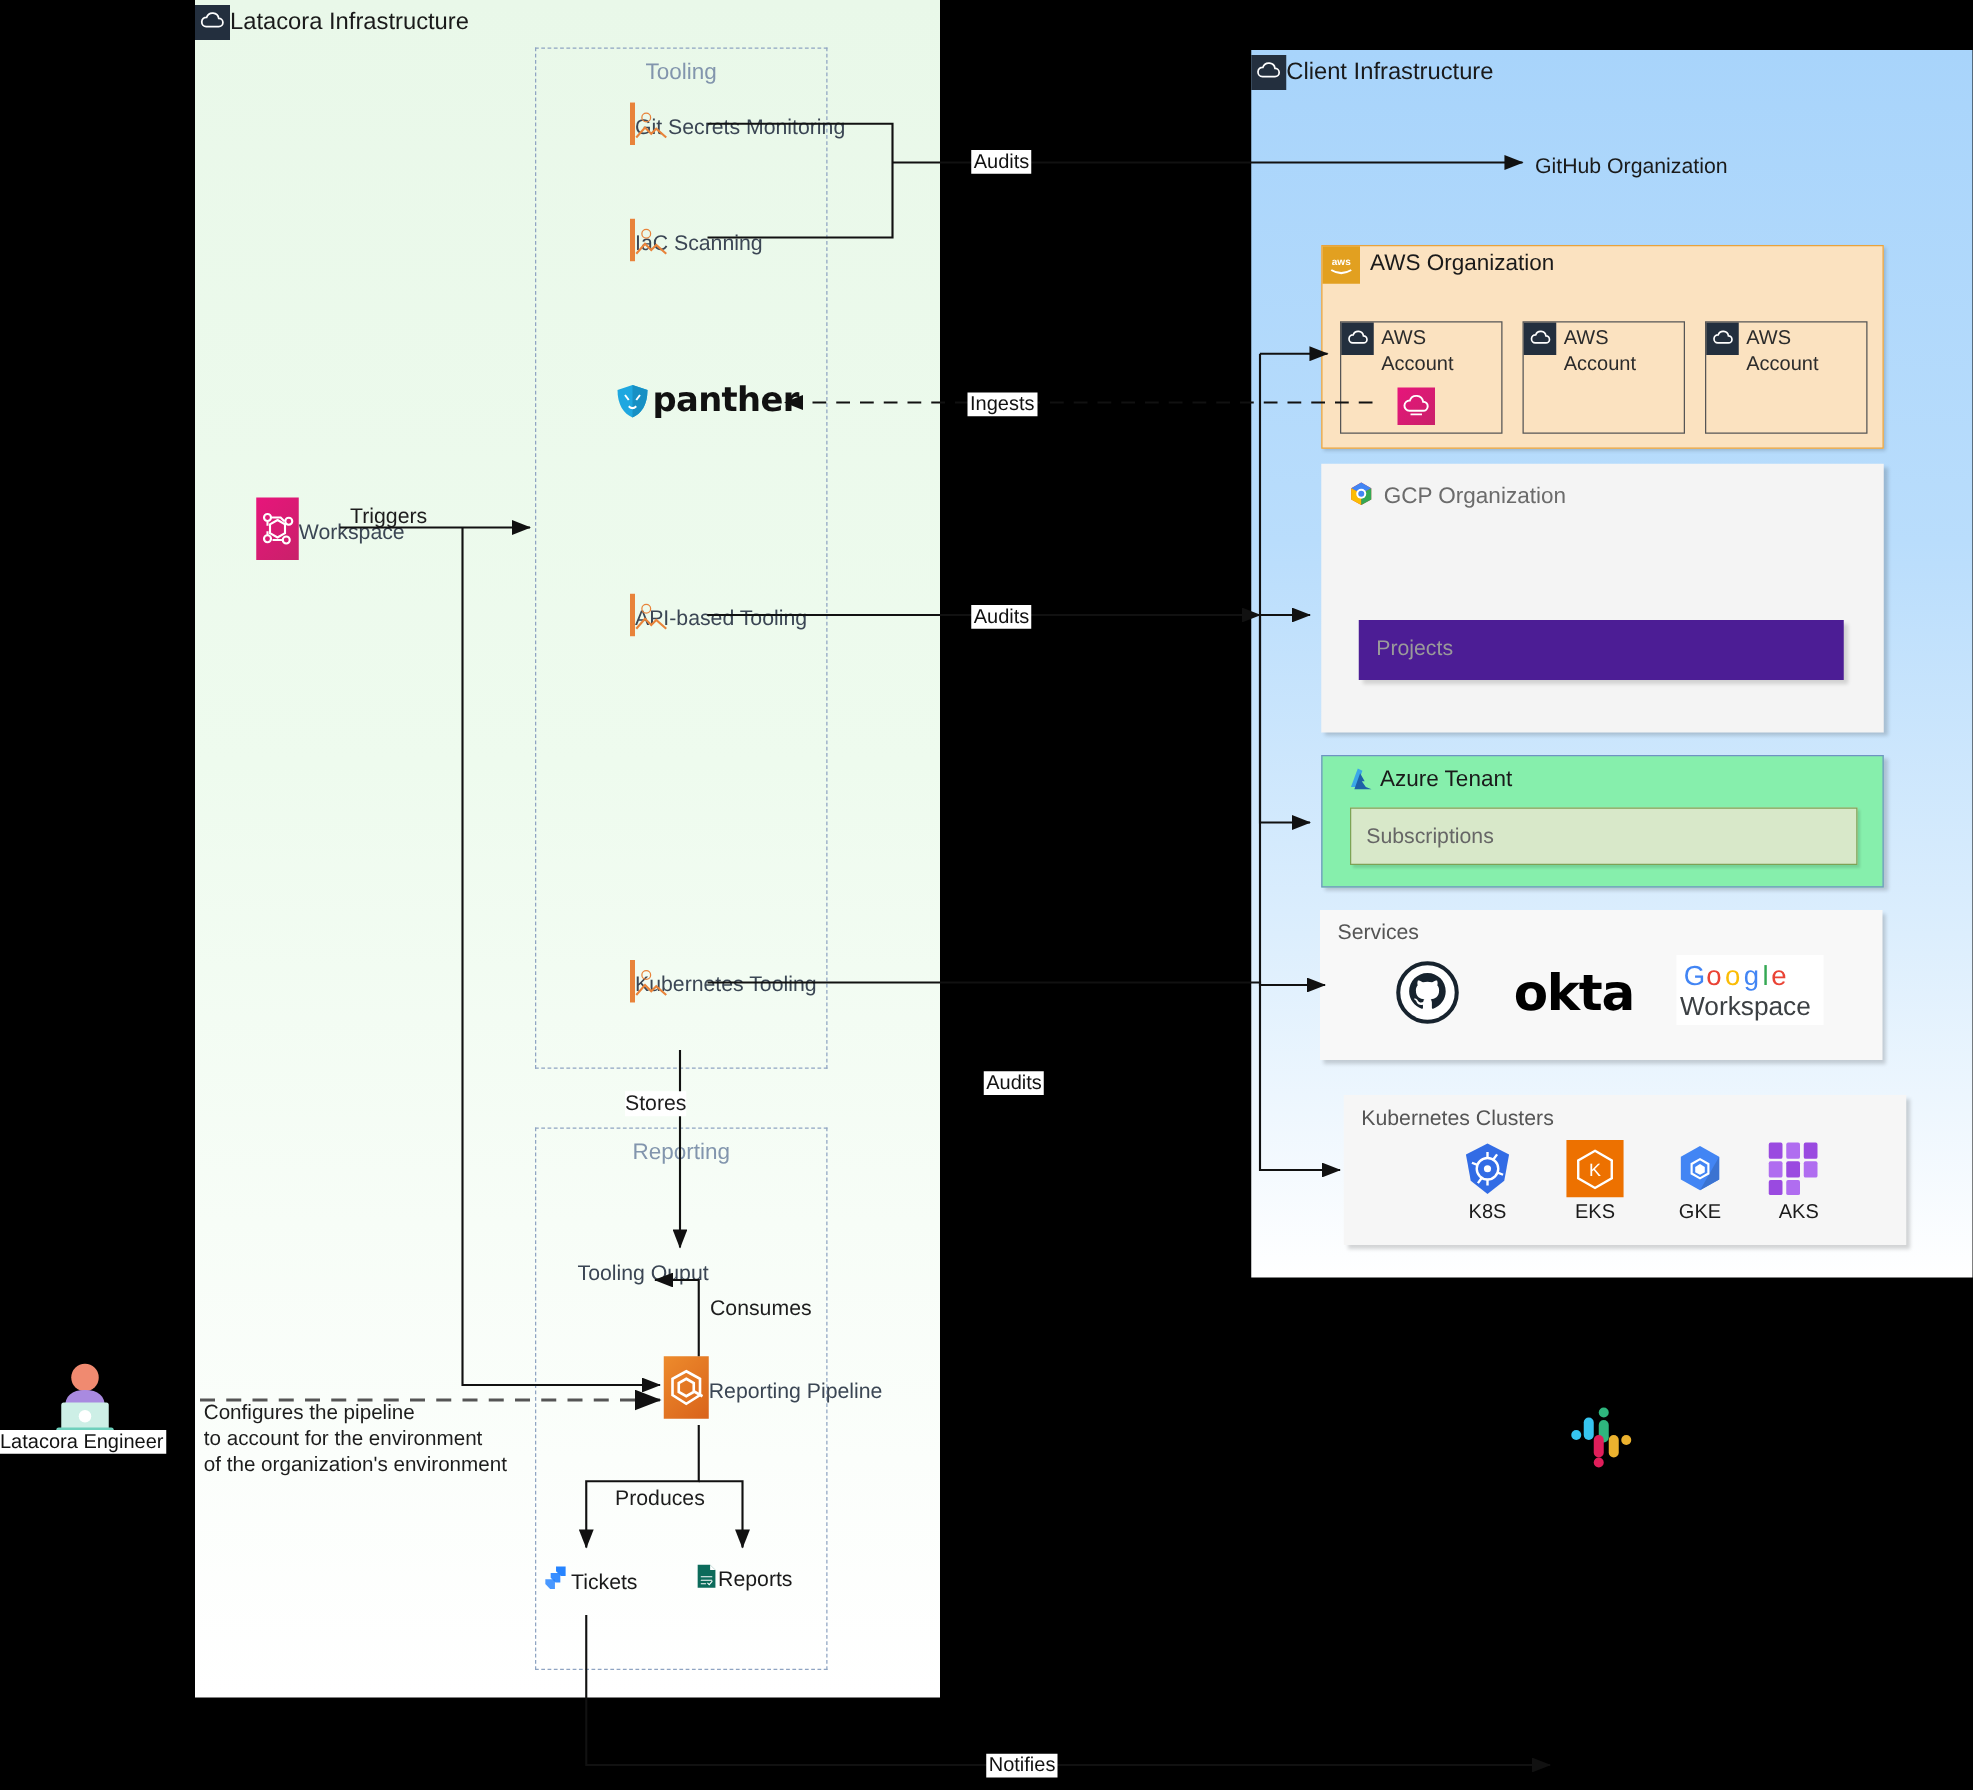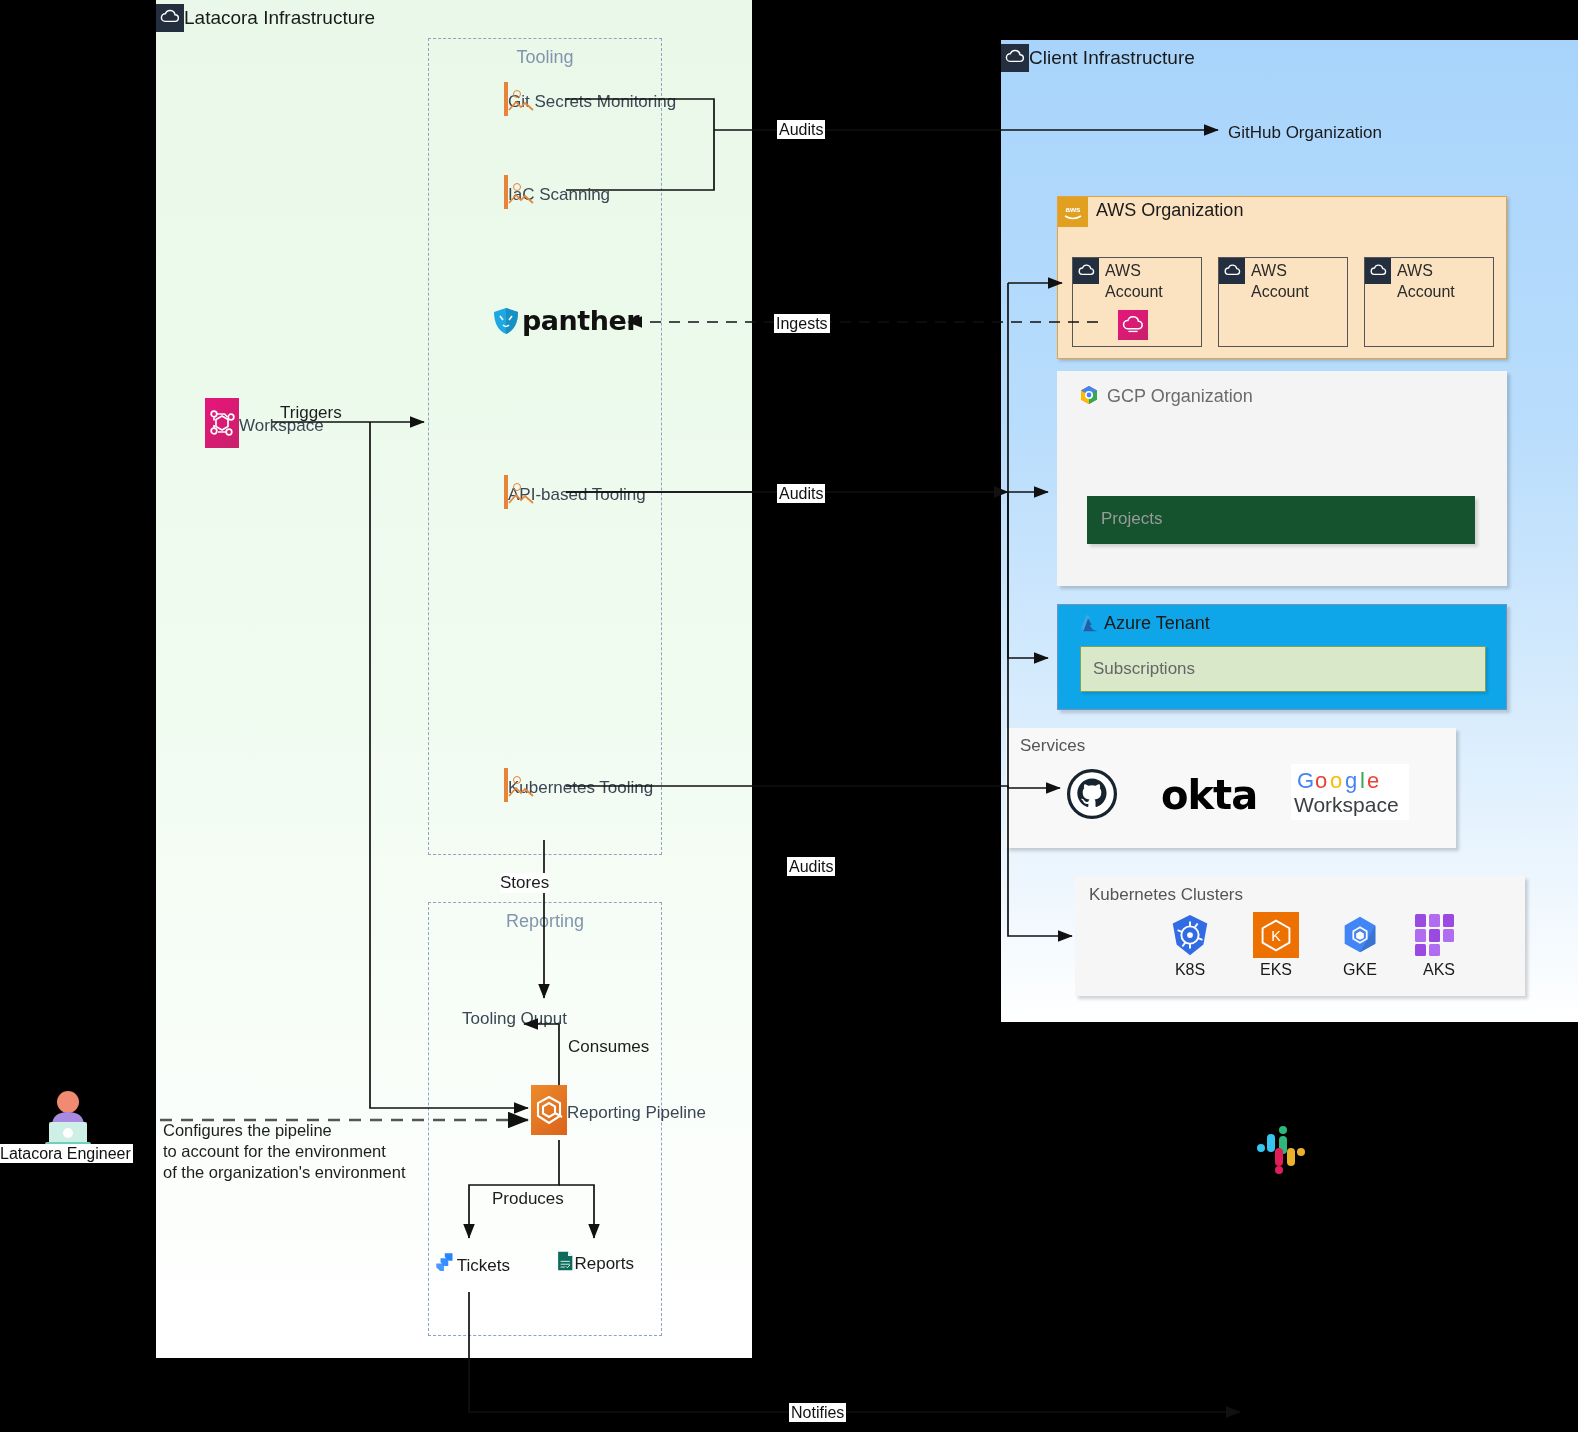--- a/index.html
+++ b/index.html
@@ -48,27 +48,27 @@
   .awsacct .nb{position:absolute;left:0;top:0;width:26px;height:26px;background:#232f3e;
      display:flex;align-items:center;justify-content:center;}
   .awsacct .txt{position:absolute;left:32px;top:2px;font-size:16px;color:#2b2b2b;line-height:21px;}
   .awsacct .inner{position:absolute;left:45px;top:52px;width:30px;height:30px;
      background:linear-gradient(135deg,#e7157b 0%,#c9216a 100%);display:flex;align-items:center;justify-content:center;}
   #gcp-org{left:1057px;top:371px;width:450px;height:215px;background:#f4f4f4;
            box-shadow:3px 3px 3px rgba(0,0,0,.17);}
   #gcp-org .ptitle{position:absolute;left:50px;top:15px;font-size:18px;color:#6b6b6b;}
   .gcpsub{position:absolute;left:30px;width:388px;height:48px;box-sizing:border-box;
           font-size:17px;color:#9a9a9a;padding:13px 0 0 14px;box-shadow:3px 3px 3px rgba(0,0,0,.14);}
-  #azure{left:1057px;top:604px;width:450px;height:106px;background:#0ea5e9;
+  #azure{left:1057px;top:604px;width:450px;height:106px;background:#86efac;
          border:1.4px solid #6f93c2;box-shadow:3px 3px 3px rgba(0,0,0,.17);}
   #azure .ptitle{position:absolute;left:46px;top:8px;font-size:18px;color:#1a1a1a;}
   #azure .sub{position:absolute;left:22px;top:41px;width:406px;height:46px;background:#d8e8c9;
      border:1.3px solid #7da355;font-size:17px;color:#666;padding:12px 0 0 12px;box-sizing:border-box;
      box-shadow:2px 2px 2px rgba(0,0,0,.12);}
-  #services{left:1006px;top:728px;width:450px;height:120px;background:#f8f8f8;
+  #services{left:1056px;top:728px;width:450px;height:120px;background:#f8f8f8;
      box-shadow:3px 3px 3px rgba(0,0,0,.17);}
   #services .ptitle{position:absolute;left:14px;top:8px;font-size:17px;color:#555;}
   #k8sclusters{left:1075px;top:876px;width:450px;height:120px;background:#f6f6f6;
      box-shadow:3px 3px 3px rgba(0,0,0,.17);}
   #k8sclusters .ptitle{position:absolute;left:14px;top:9px;font-size:17px;color:#555;}
   .k8item{position:absolute;display:flex;flex-direction:column;align-items:center;}
   .k8item .lbl{font-size:16px;color:#1a1a1a;margin-top:3px;}
   svg.edges{position:absolute;left:0;top:0;width:1578px;height:1432px;pointer-events:none;}
 </style>
 </head>
@@ -289,21 +289,21 @@
 <div class="panel" id="gcp-org">
   <svg style="position:absolute;left:20px;top:13px;" width="24" height="24" viewBox="0 0 24 24">
     <path d="M12 2 L20 6.5 L20 15.5 L12 20 L4 15.5 L4 6.5 Z" fill="#ea4335"></path>
     <path d="M12 2 L20 6.5 L12 11 L4 6.5 Z" fill="#4285f4"></path>
     <path d="M4 6.5 L12 11 L12 20 L4 15.5 Z" fill="#fbbc05"></path>
     <path d="M12 11 L20 6.5 L20 15.5 L12 20 Z" fill="#34a853"></path>
     <circle cx="12" cy="11" r="4" fill="#fff"></circle>
     <circle cx="12" cy="11" r="2.4" fill="#4285f4"></circle>
   </svg>
   <div class="ptitle">GCP Organization</div>
-  <div class="gcpsub" style="top:125px;background:#14532d;">Projects</div>
+  <div class="gcpsub" style="top:125px;background:#4c1d95;">Projects</div>
 </div>
 
 <div class="panel" id="azure">
   <svg style="position:absolute;left:20px;top:8px;" width="22" height="22" viewBox="0 0 24 24">
     <path d="M9 2 L3 18 L8 18 L13 4 Z" fill="#3ba7e8"></path>
     <path d="M11 6 L6 20 L21 20 L16 18 L12.5 13 L15 13 Z" fill="#1e5fa8"></path>
   </svg>
   <div class="ptitle">Azure Tenant</div>
   <div class="sub">Subscriptions</div>
 </div>

